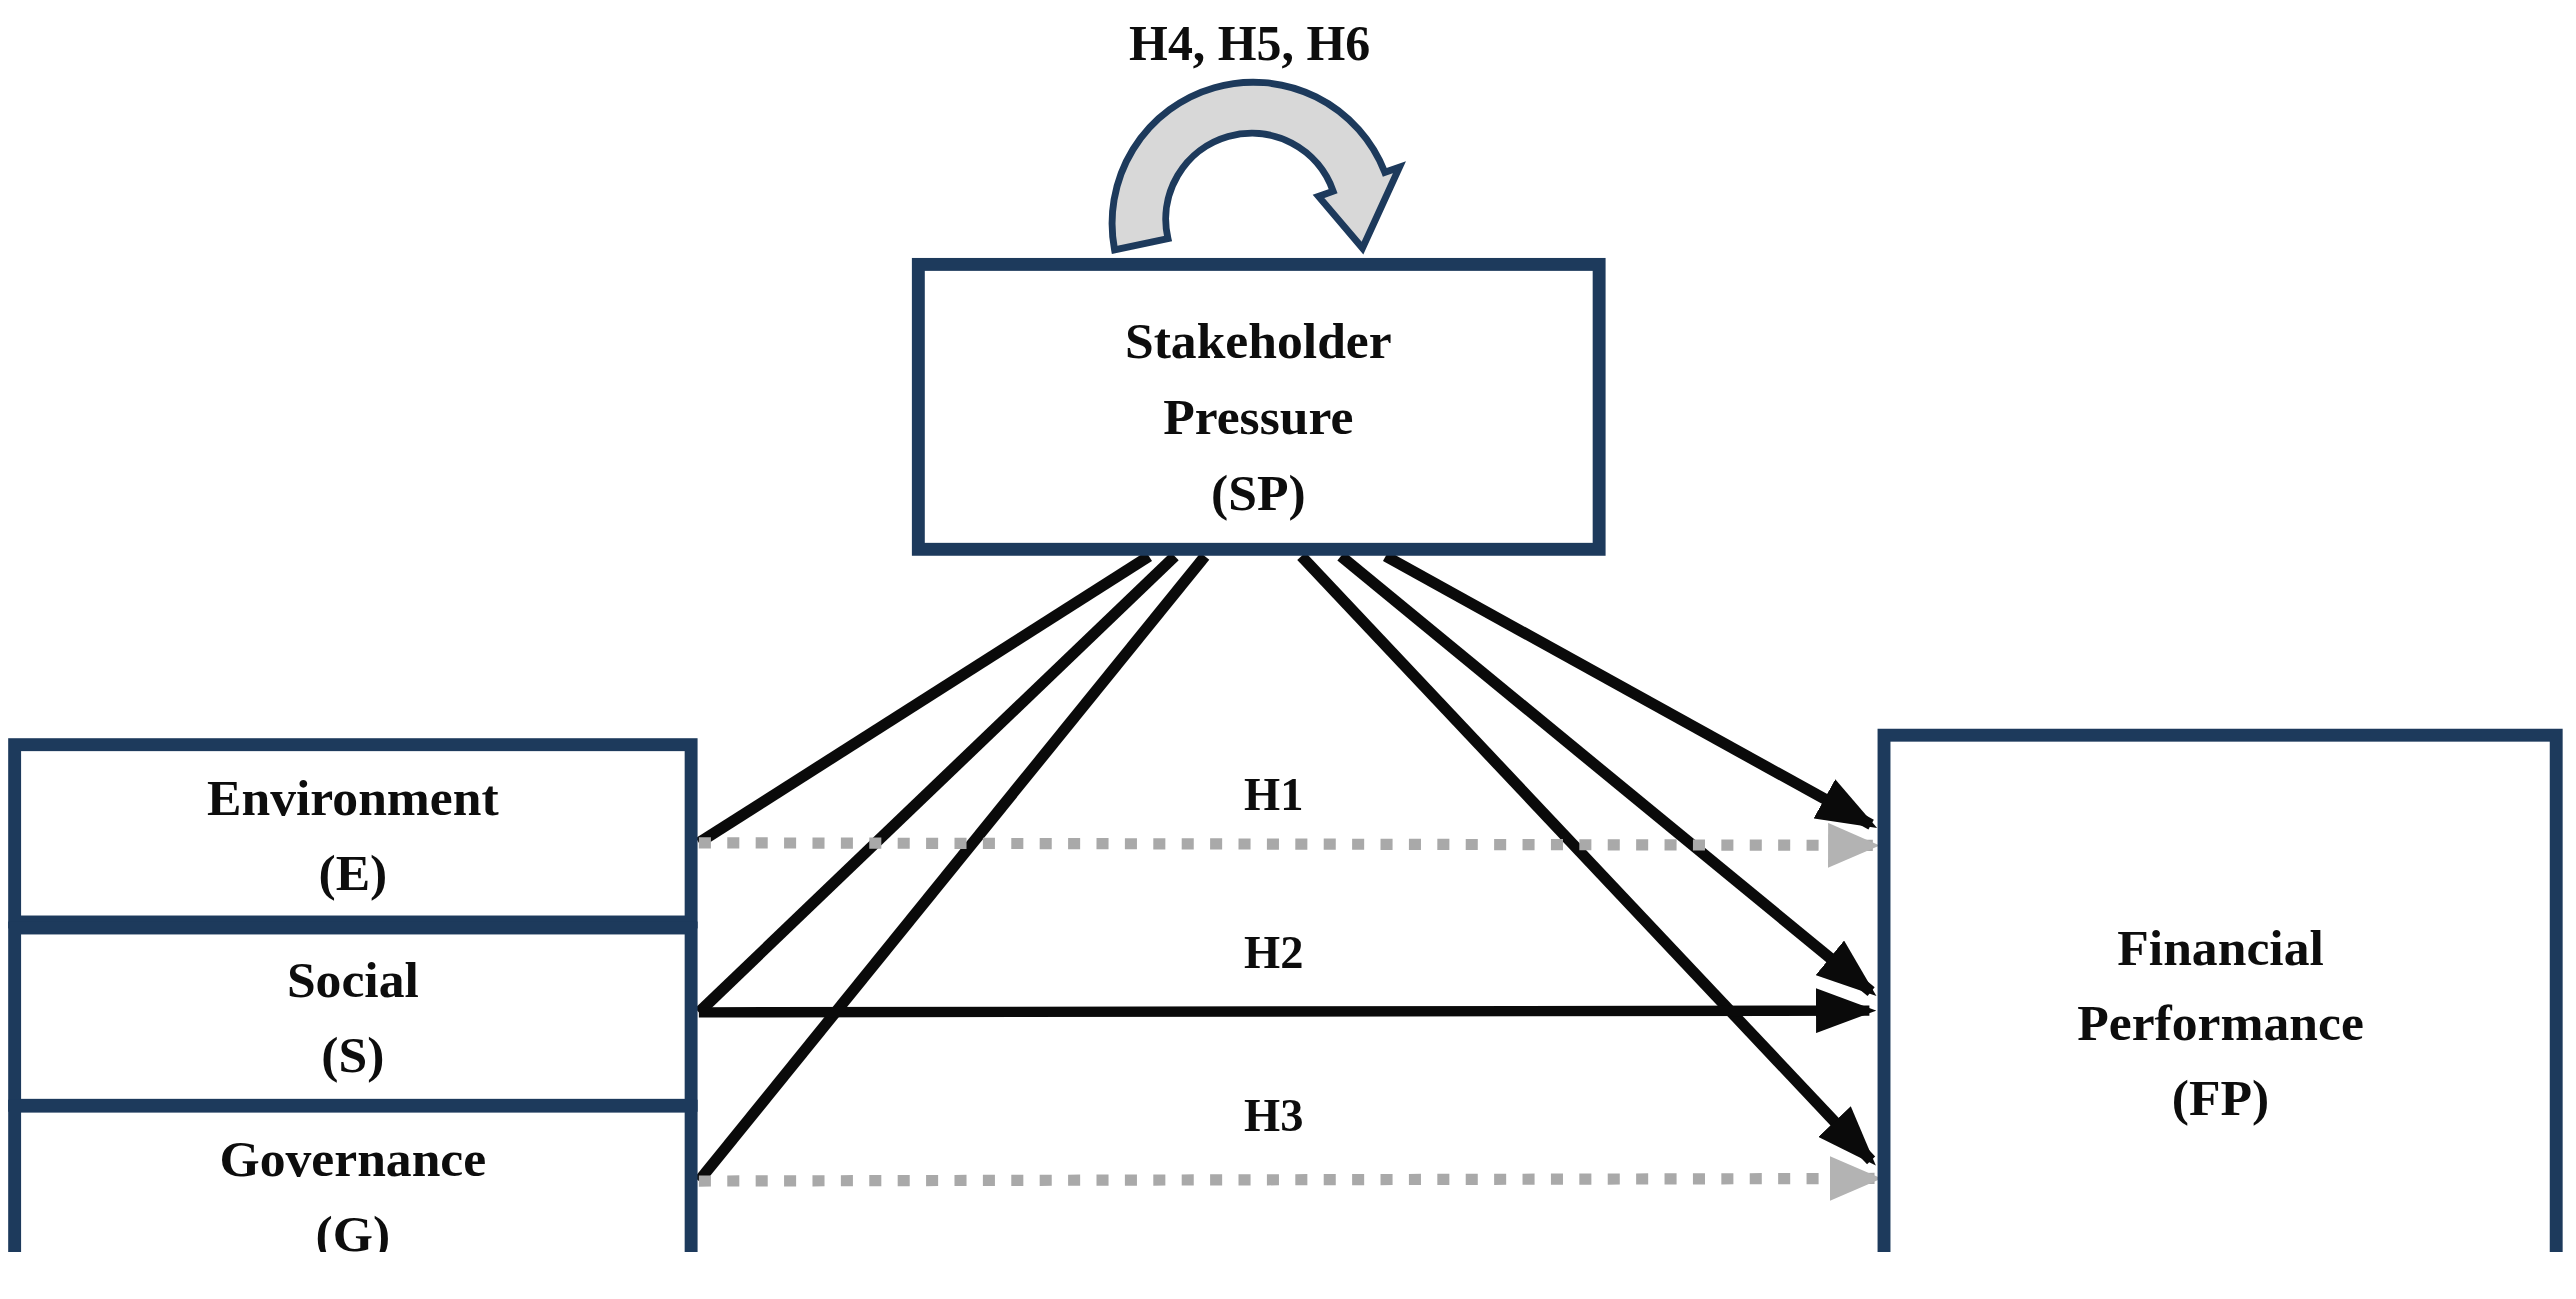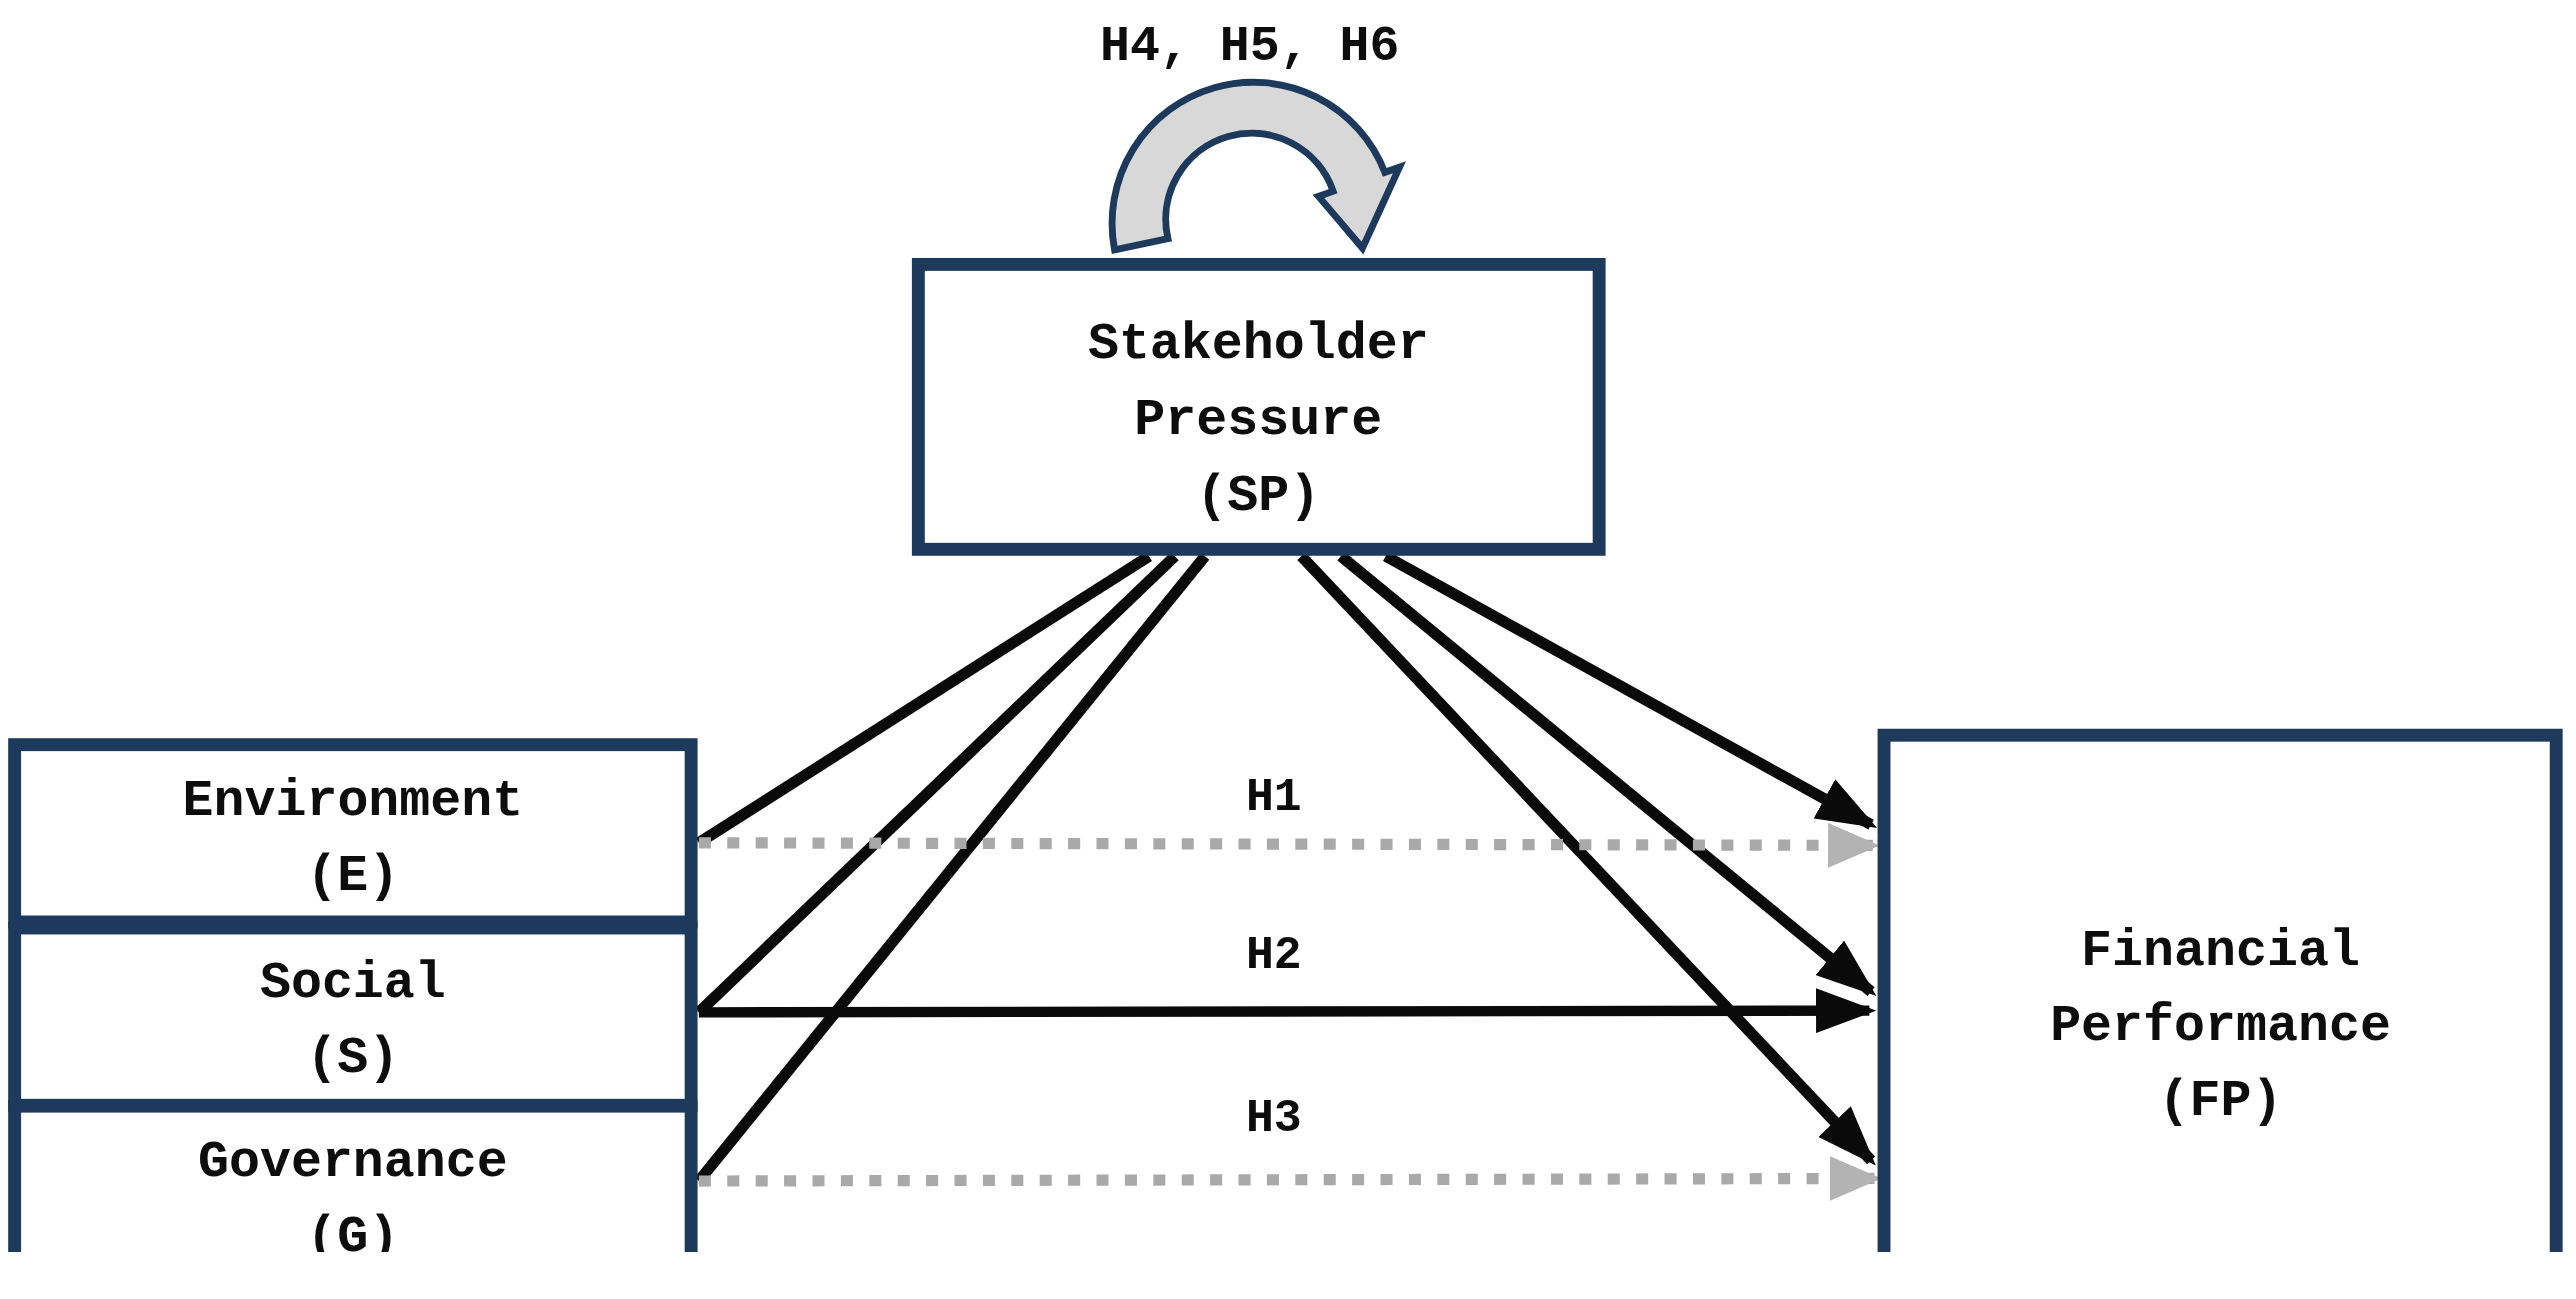--- a/index.html
+++ b/index.html
@@ -12,21 +12,21 @@
     --text:#0d0d0d;
     --background:#ffffff;
   }
   html,body{margin:0;padding:0;background:var(--background);}
   .canvas{
     position:relative;
     width:2576px;
     height:1252px;
     background:var(--background);
     overflow:hidden;
-    font-family:Liberation Mono, monospace;
+    font-family:Liberation Serif, serif;
   }
   svg{display:block;}
   .node-box{fill:var(--box-fill);stroke:var(--box-border);stroke-width:15;}
   .solid-line{stroke:var(--solid-line);stroke-width:12;fill:none;}
   .thick-diag{stroke:var(--solid-line);stroke-width:13;fill:none;}
   .dotted-line{stroke:var(--dotted-line);stroke-width:13;stroke-dasharray:14 19;fill:none;}
   .curved-arrow{fill:var(--curved-arrow-fill);stroke:var(--box-border);stroke-width:8;stroke-linejoin:miter;}
   .node-text{font-weight:bold;font-size:60px;fill:var(--text);text-anchor:middle;}
   .h-label{font-weight:bold;font-size:54px;fill:var(--text);text-anchor:middle;}
   .top-label{font-weight:bold;font-size:58px;fill:var(--text);text-anchor:middle;}

